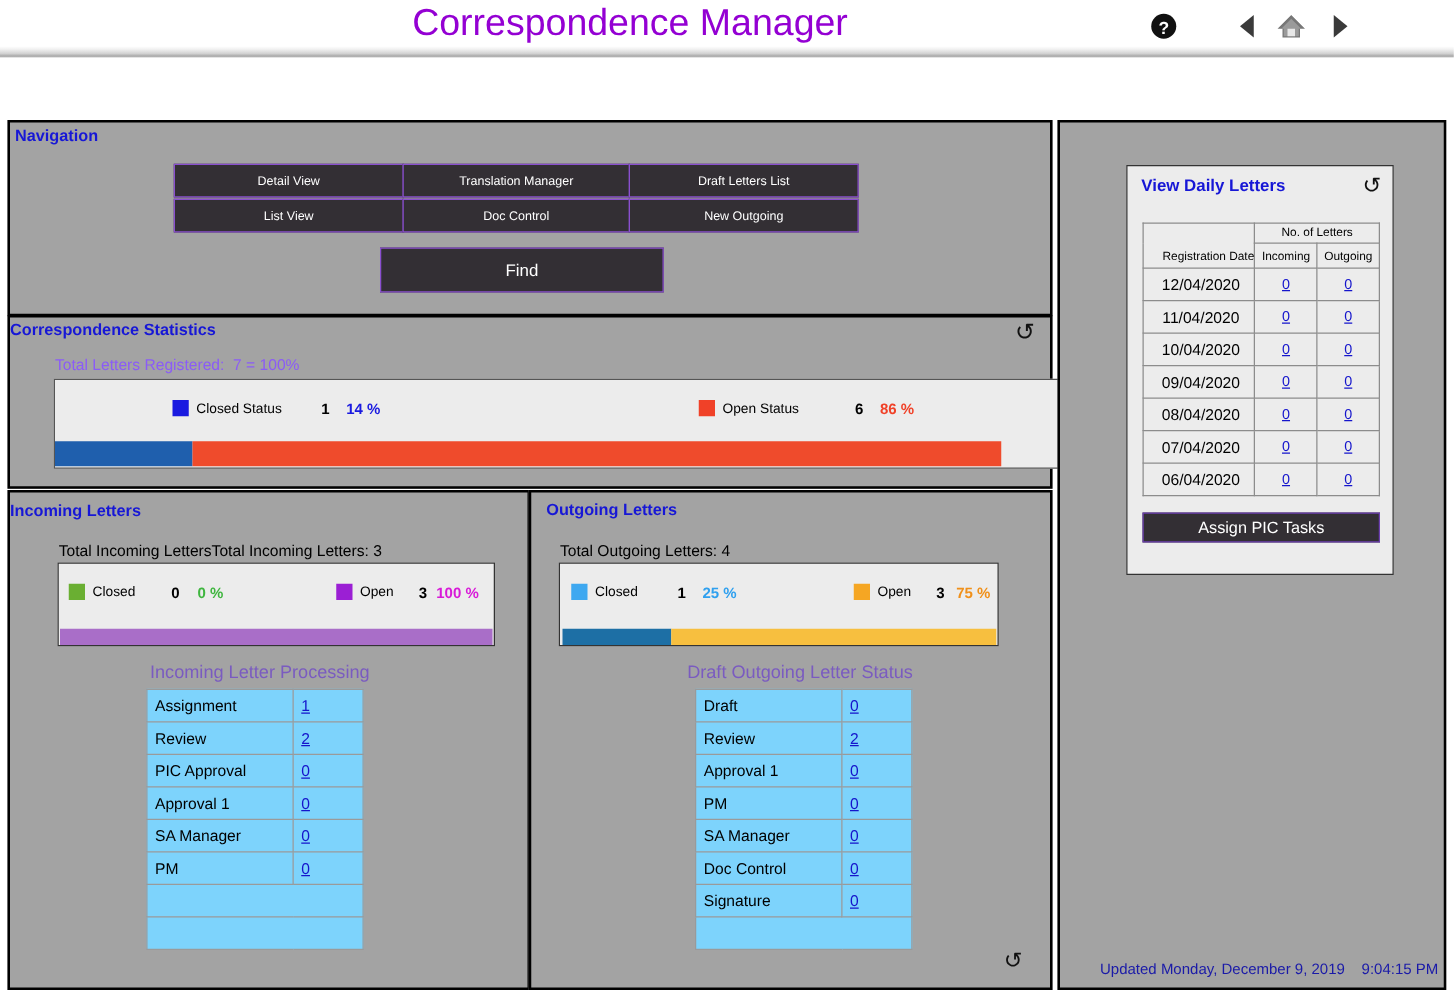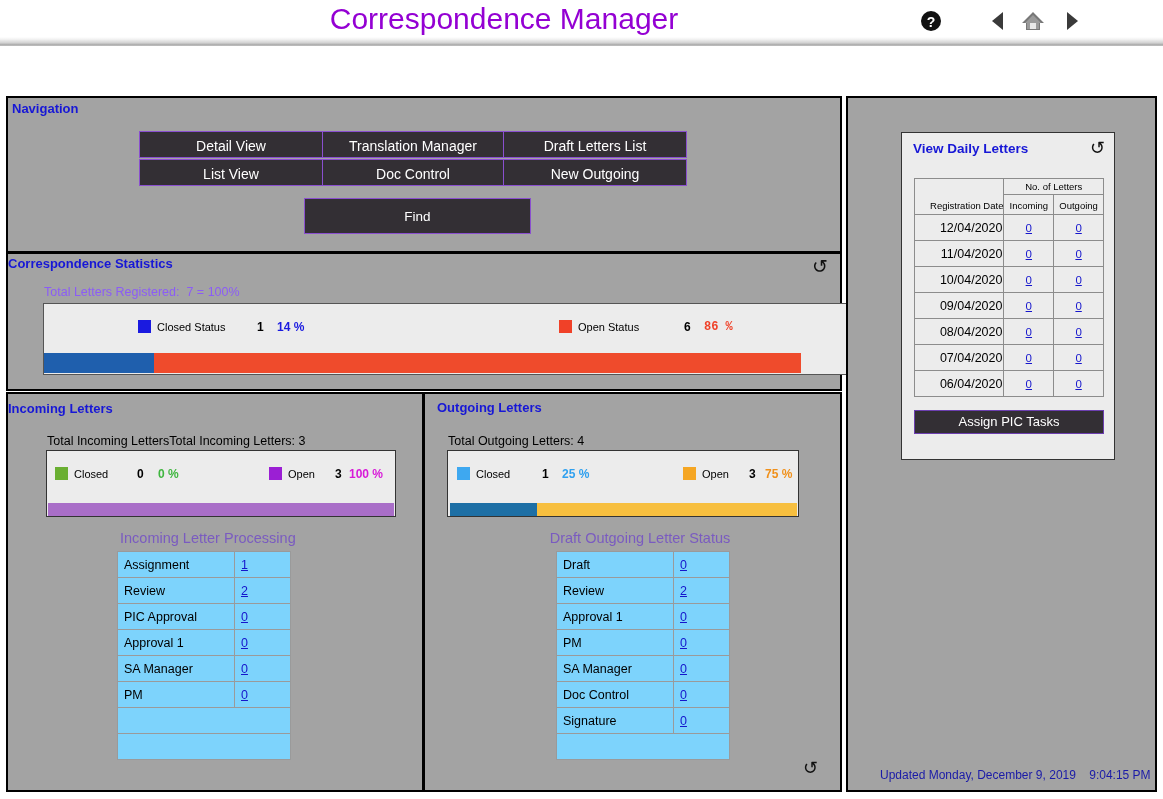--- a/index.html
+++ b/index.html
@@ -70,21 +70,21 @@
   #panel-outgoing   { left: 423px; top: 392px; width: 419px; height: 400px; }
   #panel-right      { left: 846px; top: 96px; width: 311px; height: 696px; border-left: 2px solid #000; border-top: 2px solid #000; border-right: 2px solid #000; border-bottom: 2px solid #000; }
 
   
   .nav-btn {
     position: absolute;
     background: #332f34;
     border: 1px solid #8a4fcf;
     box-sizing: border-box;
     color: #ffffff;
-    font-size: 14px;
+    font-size: 10px;
     text-align: center;
     line-height: 28px;
     height: 27px;
     cursor: pointer;
     white-space: nowrap;
   }
   #btn-detail-view       { left: 139px; top: 131px; width: 184px; }
   #btn-translation-mgr   { left: 322px; top: 131px; width: 182px; }
   #btn-draft-letters     { left: 503px; top: 131px; width: 184px; }
   #btn-list-view         { left: 139px; top: 159px; width: 184px; }
@@ -235,21 +235,21 @@
   }
   #daily-table th.hdr-group {
     height: 16px; text-align: center; font-size: 9.5px;
     border-bottom: 1px solid #8c8c8c;
   }
   #daily-table th.hdr-sub {
     height: 20px; text-align: center; font-size: 9.5px;
     width: 50px; vertical-align: bottom; padding-bottom: 3px;
   }
   #daily-table td.d-date {
-    height: 26px; font-size: 12.5px; padding-left: 4px; text-align: right;
+    height: 26px; font-size: 12.5px; padding-left: 4px; text-align: center;
   }
   #daily-table td.d-num {
     height: 26px; text-align: center;
   }
   #daily-table td.d-num a {
     color: #1515cc; text-decoration: underline; font-size: 11.5px; cursor: pointer;
   }
   #btn-assign-pic {
     position: absolute; left: 12px; top: 277px;
     width: 190px; height: 24px;
@@ -314,21 +314,21 @@
   <div class="legend-row" style="left:94px;">
     <span class="legend-swatch" style="left:0; background:#1a1ae0;"></span>
     <span class="legend-label" style="left:19px; top:3px;">Closed Status</span>
     <span class="legend-count" style="left:119px; top:2px;">1</span>
     <span class="legend-pct" style="left:139px; top:2px; color:#1a1ae0;">14 %</span>
   </div>
   <div class="legend-row" style="left:515px;">
     <span class="legend-swatch" style="left:0; background:#f04128;"></span>
     <span class="legend-label" style="left:19px; top:3px;">Open Status</span>
     <span class="legend-count" style="left:125px; top:2px;">6</span>
-    <span class="legend-pct" style="left:145px; top:2px; color:#f04128;font-family:Liberation Mono, monospace;">86 %</span>
+    <span class="legend-pct" style="left:145px; top:2px; color:#f04128;">86 %</span>
   </div>
 </div>
 
 <div id="stats-bar-track">
   <div class="bar-seg" style="left:0; width:14.5%; background:#1f5fad;"></div>
   <div class="bar-seg" style="left:14.5%; width:85.5%; background:#ef4b2c;"></div>
 </div>
 
 <div id="panel-incoming" class="panel"></div>
 <div id="incoming-title" class="panel-title">Incoming Letters</div>

